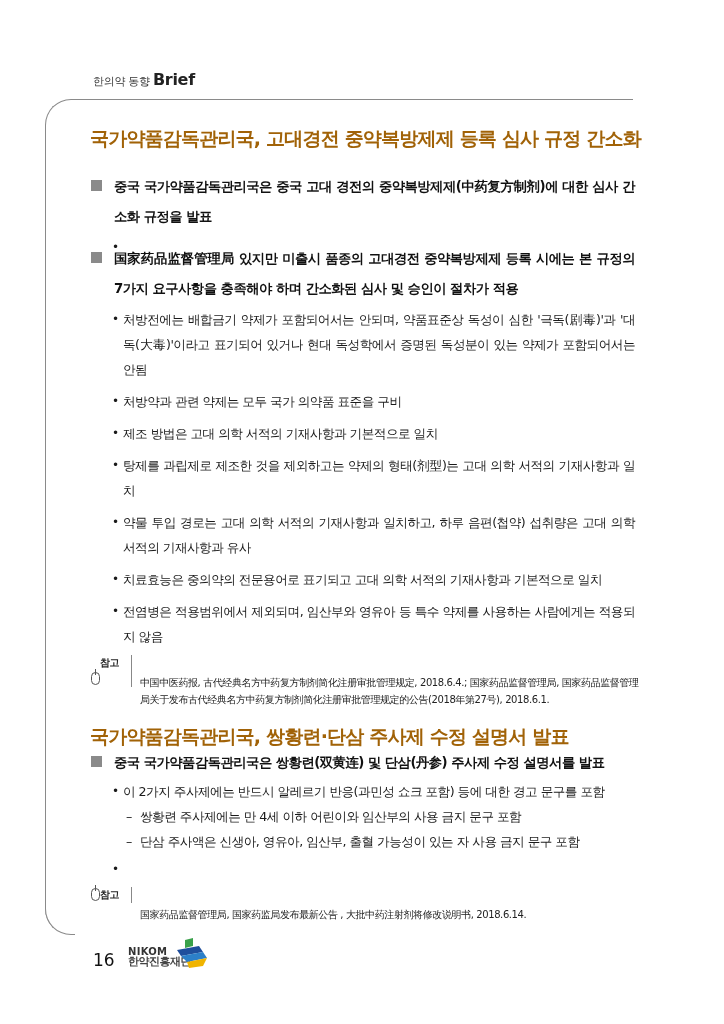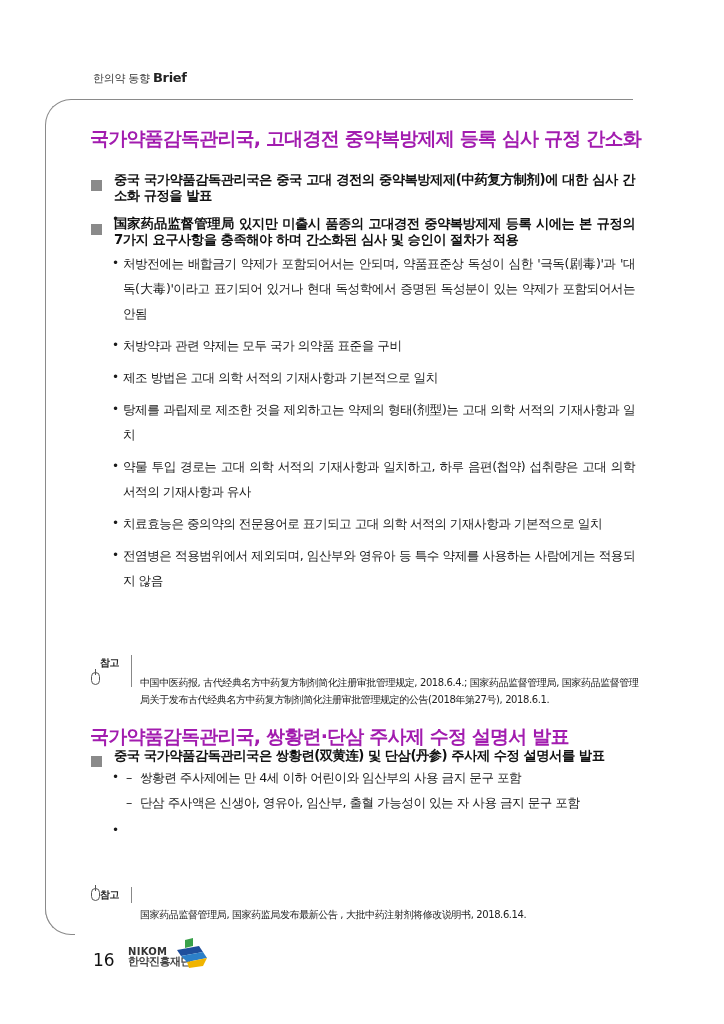--- a/index.html
+++ b/index.html
@@ -3,47 +3,47 @@
   <meta charset="utf-8">
   <style>
     * { margin: 0; padding: 0; box-sizing: border-box; }
     html, body { width: 724px; height: 1024px; background: #ffffff; overflow: hidden; }
     body { position: relative; font-family: "DejaVu Sans", "Liberation Sans", sans-serif; color: #1a1a1a; }
 
     .running-header {
       position: absolute; left: 93px; top: 70px;
       font-size: 11px; color: #333; letter-spacing: -0.3px;
     }
-    .running-header .brief { font-weight: bold; font-size: 13px; color: #222; }
+    .running-header .brief { font-weight: bold; font-size: 16px; color: #222; }
 
     .frame {
       position: absolute; left: 45px; top: 99px; width: 588px; height: 836px;
       border-top: 1.5px solid #8a8a8a; border-left: 1.5px solid #8a8a8a;
       border-top-left-radius: 26px;
       border-bottom-left-radius: 26px;
       border-bottom: 1.5px solid transparent;
     }
     .frame-curve-bottom {
       position: absolute; left: 45px; top: 905px; width: 30px; height: 30px;
       border-left: 1.5px solid #8a8a8a; border-bottom: 1.5px solid #8a8a8a;
       border-bottom-left-radius: 26px; background: #fff;
     }
 
     .section-title {
       position: absolute; left: 90px;
-      font-size: 19px; font-weight: bold; color: #a21caf;
+      font-size: 19px; font-weight: bold; color: #a16207;
       letter-spacing: -0.8px; white-space: nowrap;
     }
 
     .content { position: absolute; left: 90px; width: 545px; }
 
     .sq-item {
       position: relative; padding-left: 24px;
       font-size: 13.3px; font-weight: bold; color: #111;
-      line-height: 16px; letter-spacing: -0.5px; text-align: justify;
+      line-height: 30px; letter-spacing: -0.5px; text-align: justify;
     }
     .sq-item .sq {
       position: absolute; left: 1px; top: 8px; width: 11px; height: 11px; background: #8a8a8a;
     }
     .bullet {
       position: relative; padding-left: 33px;
       font-size: 12.6px; color: #1a1a1a; line-height: 25px;
       letter-spacing: -0.5px; text-align: justify;
     }
     .bullet .dot {
@@ -149,20 +149,21 @@
 
 <div class="section-title" style="top:724px;">국가약품감독관리국, 쌍황련·단삼 주사제 수정 설명서 발표</div>
 
 <div class="content" style="top:748px;">
   <div class="sq-item">
     <span class="sq"></span>
     <span>중국 국가약품감독관리국은 쌍황련(双黄连) 및 단삼(丹参) 주사제 수정 설명서를 발표</span>
   </div>
   <div class="bullet" style="margin-top:1px;">
     <span class="dot">•</span>
+    <span>이 2가지 주사제에는 반드시 알레르기 반응(과민성 쇼크 포함) 등에 대한 경고 문구를 포함</span>
   </div>
   <div class="dash">
     <span class="d">–</span>
     <span>쌍황련 주사제에는 만 4세 이하 어린이와 임산부의 사용 금지 문구 포함</span>
   </div>
   <div class="dash">
     <span class="d">–</span>
     <span>단삼 주사액은 신생아, 영유아, 임산부, 출혈 가능성이 있는 자 사용 금지 문구 포함</span>
   </div>
   <div class="bullet" style="margin-top:3px;">

